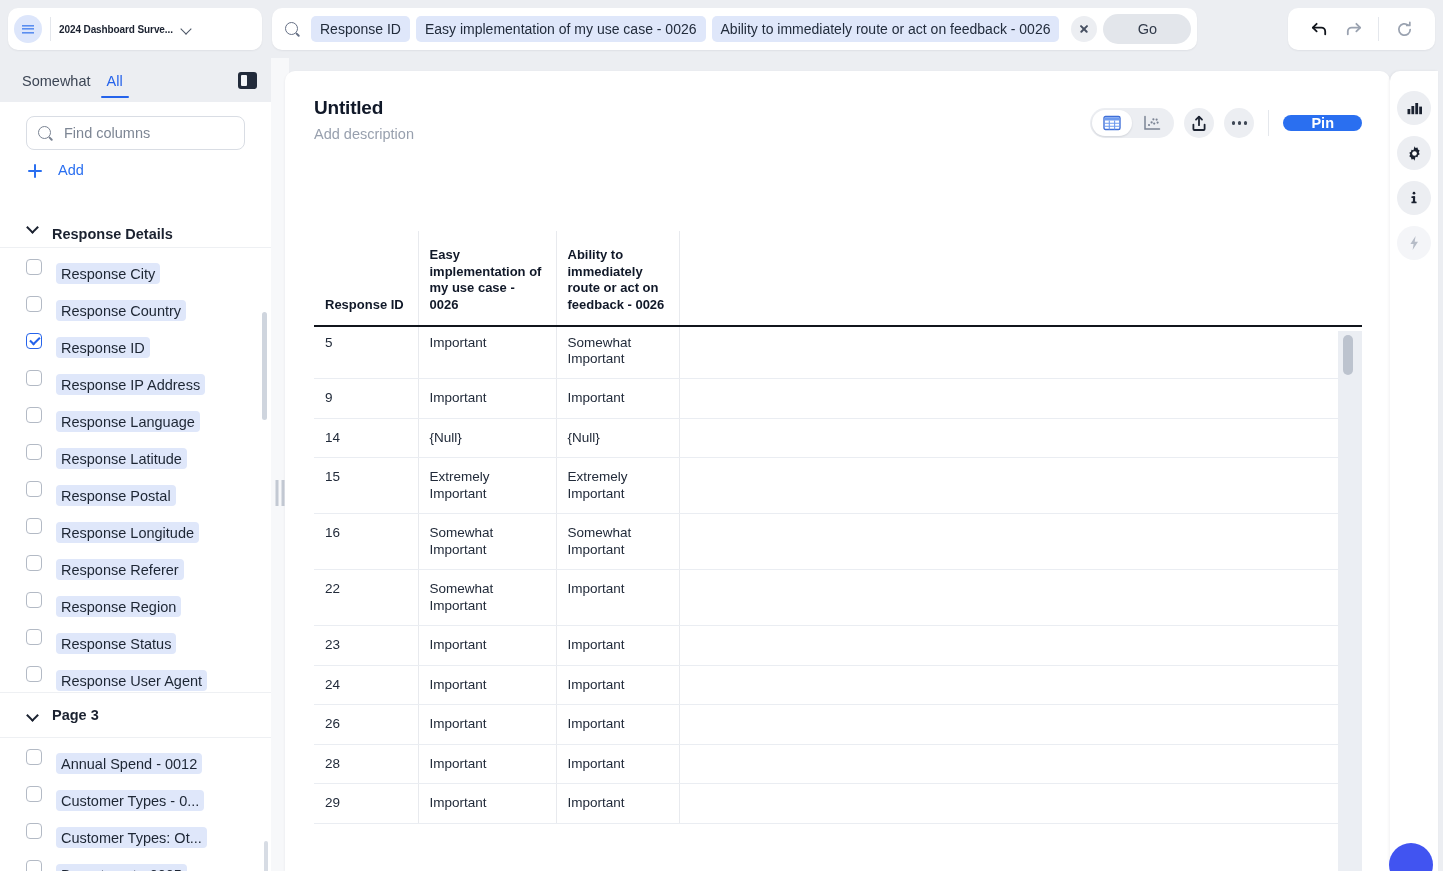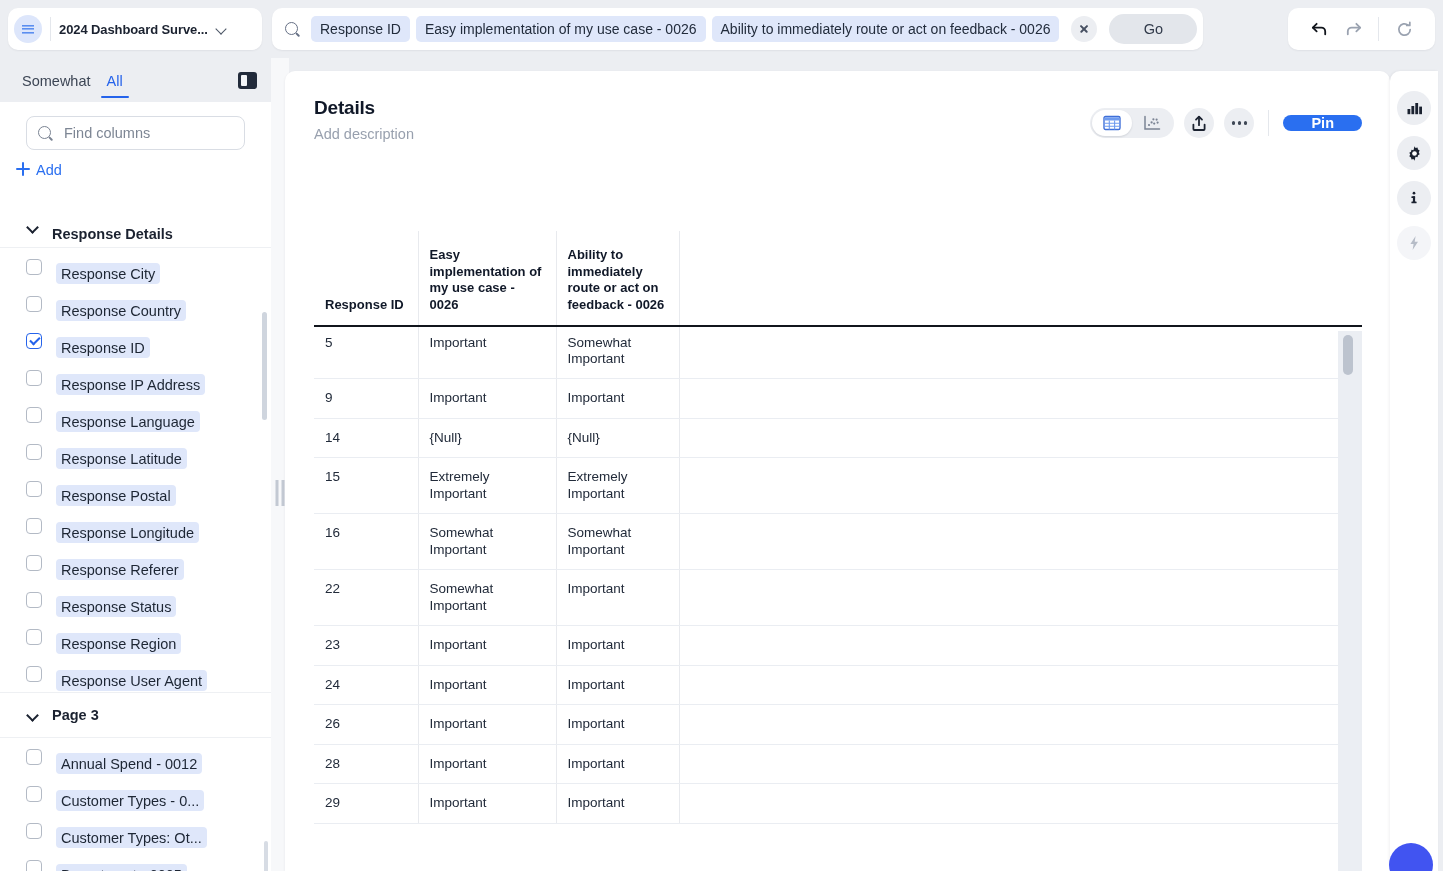--- a/index.html
+++ b/index.html
@@ -38,21 +38,21 @@
   }
   .hamburger-badge i {
     display: block; width: 12px; height: 9px;
     background:
       linear-gradient(#5b8ef0 0 0) 0 0/12px 1.6px no-repeat,
       linear-gradient(#5b8ef0 0 0) 0 3.6px/12px 1.6px no-repeat,
       linear-gradient(#5b8ef0 0 0) 0 7.2px/12px 1.6px no-repeat;
   }
   .tb-sep { width: 1px; height: 24px; background: #e4e7ec; margin: 0 8px; }
   #doc-title {
-    font-size: 13px; font-weight: 700; color: #1b2230;
+    font-size: 10px; font-weight: 700; color: #1b2230;
     white-space: nowrap; overflow: hidden; max-width: 172px;
     letter-spacing: -.1px;
   }
   .chev-down {
     width: 16px; height: 16px; margin-left: 6px; margin-right: 2px;
     position: relative; cursor: pointer; flex: 0 0 auto;
   }
   .chev-down::after {
     content: ""; position: absolute; left: 3.5px; top: 4px;
     width: 7px; height: 7px;
@@ -93,21 +93,21 @@
   .xbtn::before, .xbtn::after {
     content: ""; position: absolute; width: 10px; height: 1.6px;
     background: #475062; border-radius: 1px;
   }
   .xbtn::before { transform: rotate(45deg); }
   .xbtn::after  { transform: rotate(-45deg); }
   #go-btn {
     height: 30px; min-width: 88px; border-radius: 15px;
     background: #e3e6eb; color: #313a4a;
     font-size: 14.5px; border: 0; cursor: pointer;
-    margin-left: 6px; font-family: inherit;
+    font-family: inherit;
     display: flex; align-items: center; justify-content: center; flex: 0 0 auto;
   }
 
   #tb-right {
     position: absolute; right: 8px; top: 8px;
     padding: 0 14px; gap: 0;
   }
   .ibtn {
     width: 34px; height: 34px; display: flex; align-items: center;
     justify-content: center; cursor: pointer; flex: 0 0 auto;
@@ -156,22 +156,22 @@
   #sb-search .search-glass { margin-right: 8px; }
   #sb-search .search-glass::before { border-color: #7a8392; }
   #sb-search .search-glass::after { background: #7a8392; }
   #sb-search input {
     border: 0; outline: 0; font-size: 14.5px; color: #1f2736;
     font-family: inherit; width: 100%; background: transparent;
   }
   #sb-search input::placeholder { color: #7d8694; }
 
   #sb-add {
-    display: flex; align-items: flex-start; gap: 6px;
-    padding: 12px 26px 10px 16px; cursor: pointer;
+    display: flex; align-items: flex-end; gap: 16px;
+    padding: 12px 26px 10px 28px; cursor: pointer;
   }
   .plus-icon {
     width: 14px; height: 14px; position: relative; flex: 0 0 auto;
   }
   .plus-icon::before, .plus-icon::after {
     content: ""; position: absolute; background: #2a6ff0; border-radius: 1px;
   }
   .plus-icon::before { left: 0; top: 6.2px; width: 14px; height: 1.8px; }
   .plus-icon::after  { top: 0; left: 6.2px; height: 14px; width: 1.8px; }
   #sb-add span { color: #2a6ff0; font-size: 14.5px; }
@@ -452,25 +452,25 @@
         <div class="col-row">
           <span class="cbox"></span>
           <span class="col-pill">Response Longitude</span>
         </div>
         <div class="col-row">
           <span class="cbox"></span>
           <span class="col-pill">Response Referer</span>
         </div>
         <div class="col-row">
           <span class="cbox"></span>
+          <span class="col-pill">Response Region</span>
+        </div>
+        <div class="col-row">
+          <span class="cbox"></span>
           <span class="col-pill">Response Status</span>
-        </div>
-        <div class="col-row">
-          <span class="cbox"></span>
-          <span class="col-pill">Response Region</span>
         </div>
         <div class="col-row">
           <span class="cbox"></span>
           <span class="col-pill">Response User Agent</span>
         </div>
         <div class="grp-head">
           <span class="caret"></span>
           <span>Page 3</span>
         </div>
         <div class="col-row">
@@ -496,21 +496,21 @@
 </div>
 
 <div id="drag-handle">
   <span class="bars"></span>
 </div>
 
 <div id="main">
 
   <div id="main-head">
     <div class="titles">
-      <div id="page-title">Details</div>
+      <div id="page-title">Untitled</div>
       <div id="page-desc">Add description</div>
     </div>
 
     <div id="head-actions">
       <div class="seg">
         <div class="segbtn on">
           <svg width="18" height="16" viewBox="0 0 18 16">
             <rect x="1" y="1.5" width="16" height="13" rx="1.5" fill="none" stroke="#3f6fd8" stroke-width="1.4"></rect>
             <rect x="1.8" y="2.3" width="14.4" height="3.2" fill="#6e9bef"></rect>
             <path d="M1 8.2h16M1 11.2h16M6.3 5.6v9M11.6 5.6v9" stroke="#6e9bef" stroke-width="1.1"></path>

